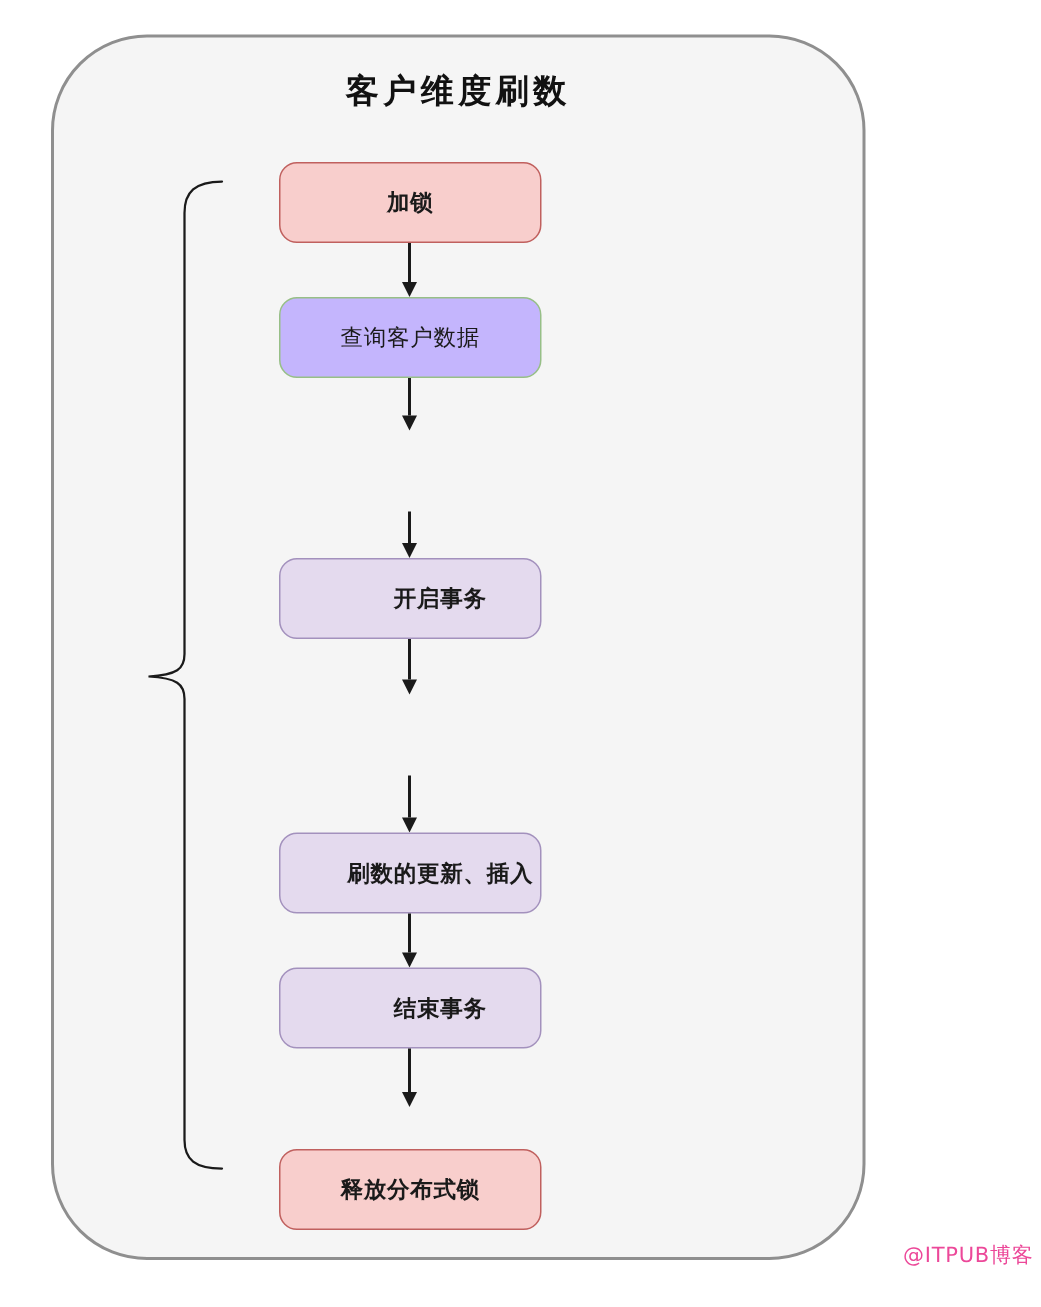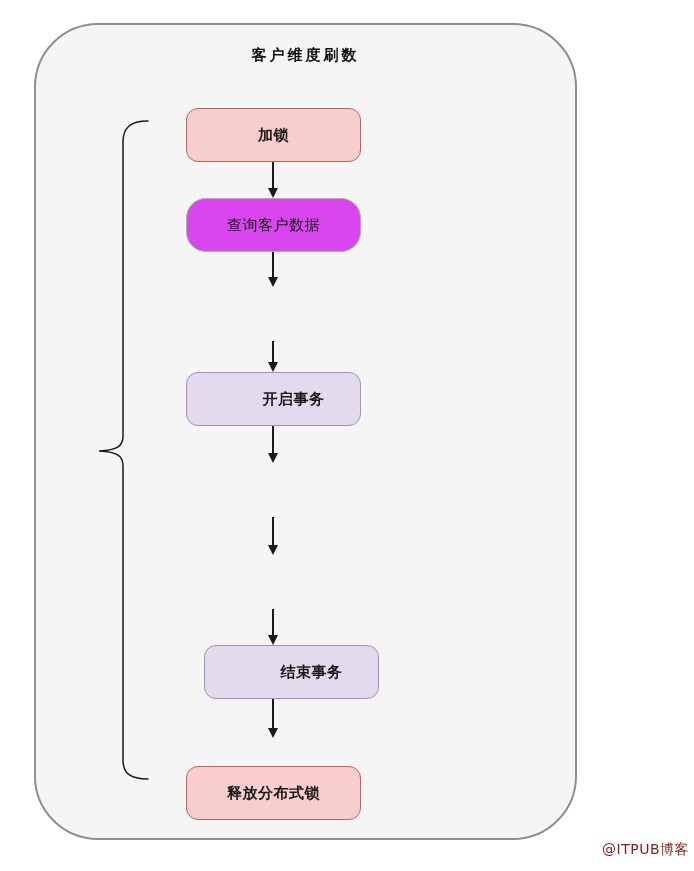--- a/index.html
+++ b/index.html
@@ -19,49 +19,49 @@
     background: #f5f5f5;
     border: 2px solid #8f8f8f;
     border-radius: 64px;
   }
 
   .title {
     position: absolute;
     left: 34px; top: 46px;
     width: 543px;
     text-align: center;
-    font-size: 15px;
+    font-size: 22px;
     font-weight: bold;
     letter-spacing: 3px;
     color: #111111;
   }
 
   .node {
     position: absolute;
     left: 186px;
     width: 175px; height: 54px;
     border-radius: 12px;
     display: flex; align-items: center; justify-content: center;
     font-size: 15px;
     letter-spacing: 0.5px;
     color: #1a1a1a;
     border: 1.5px solid;
   }
   .node.bold { font-weight: bold; }
   .node.red    { background: #f8cecc; border-color: #c0605e; text-align: center; }
-  .node.green  { background: #d946ef; border-color: #97bf87; border-radius: 20px; }
+  .node.green  { background: #c4b5fd; border-color: #97bf87; }
   .node.purple { background: #e4daee; border-color: #a391bd; padding-left: 40px; }
 
   .n1 { top: 108px; }
   .n2 { top: 198px; }
   .n3 { top: 287px; }
   .n4 { top: 372px; }
   .n5 { top: 463px; }
   .n6 { top: 555px; }
-  .n7 { top: 645px; margin-left: 18px; }
+  .n7 { top: 645px; }
   .n8 { top: 766px; }
 
   .arrow {
     position: absolute;
     left: 272px;
     width: 2px;
     background: #1a1a1a;
   }
   .arrow::after {
     content: "";
@@ -80,23 +80,23 @@
   .a7 { top: 699px; height: 29px; }
 
   .brace-svg {
     position: absolute; inset: 0;
     width: 694px; height: 871px;
     pointer-events: none;
   }
 
   .watermark {
     position: absolute;
-    right: 5px; bottom: 12px;
+    right: 5px; bottom: 25px;
     font-size: 14px;
-    color: #7f1d1d;
+    color: #ec4899;
     letter-spacing: 0.5px;
   }
 </style>
 </head>
 <body>
 
 <div class="page">
 
   <div class="container"></div>
 
@@ -123,20 +123,21 @@
 
   <div class="arrow a3"></div>
 
   <div class="node purple bold n4">开启事务</div>
 
   <div class="arrow a4"></div>
 
 
   <div class="arrow a5"></div>
 
+  <div class="node purple bold n6">刷数的更新、插入</div>
 
   <div class="arrow a6"></div>
 
   <div class="node purple bold n7">结束事务</div>
 
   <div class="arrow a7"></div>
 
   <div class="node red bold n8">释放分布式锁</div>
 
   <div class="watermark">@ITPUB博客</div>

